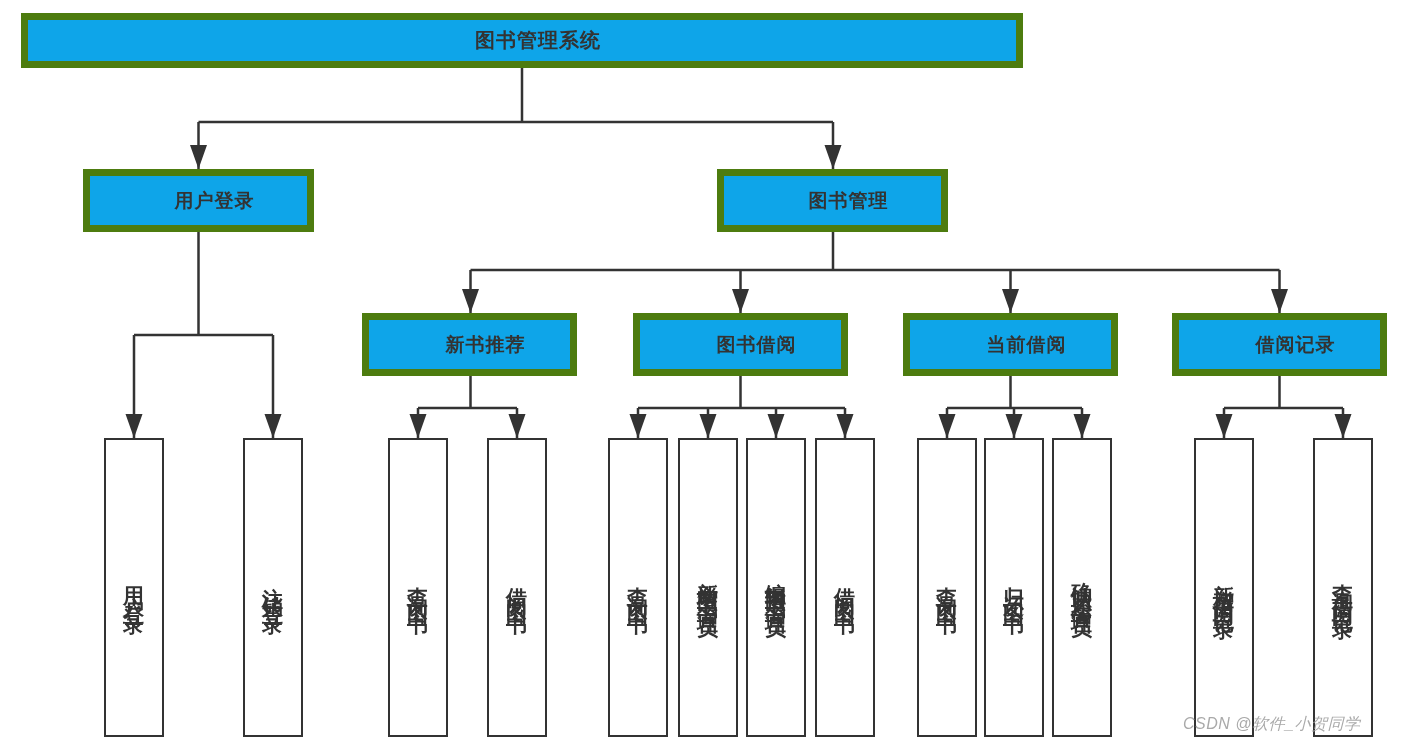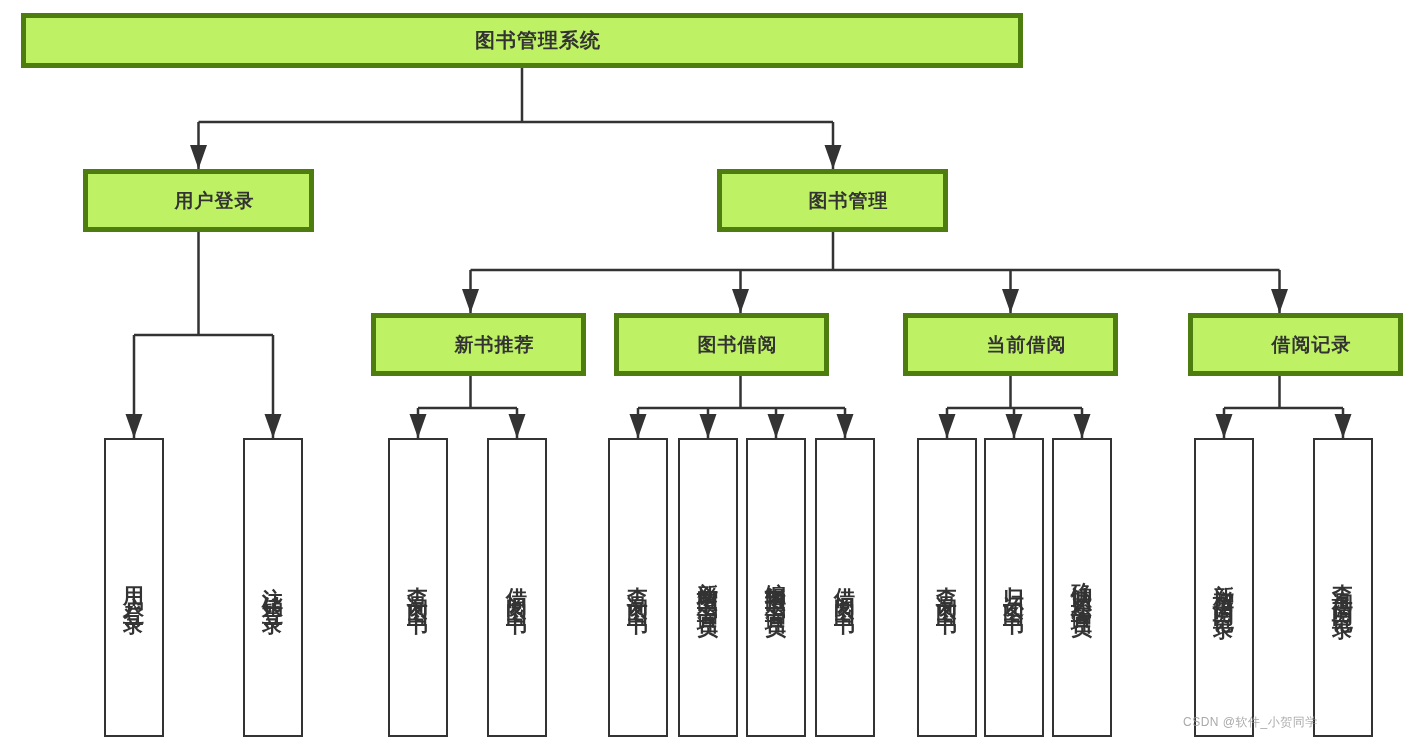--- a/index.html
+++ b/index.html
@@ -2,47 +2,48 @@
 <html><head>
 <meta charset="utf-8">
 <style>
   html,body{margin:0;padding:0;background:#fff;}
   #stage{
     position:relative;width:1405px;height:747px;background:#ffffff;
     font-family:"Liberation Sans",sans-serif;overflow:hidden;color:#333;
   }
   #connectors{position:absolute;left:0;top:0;pointer-events:none;}
   .hbox{
-    position:absolute;box-sizing:border-box;border:5px solid #4d7c0f;background:#bef264;
+    position:absolute;box-sizing:border-box;border:7px solid #4d7c0f;background:#0ea5e9;
     display:flex;align-items:center;justify-content:center;
     font-size:19px;font-weight:bold;letter-spacing:1px;color:#333;padding-left:32px;
   }
   .root{left:21px;top:13px;width:1002px;height:55px;font-size:20px;}
   .l2{top:169px;width:231px;height:63px;}
   .l2.user{left:83px;}
   .l2.mgmt{left:717px;text-align:right;}
   .l3{top:313px;width:215px;height:63px;}
-  .l3.rec{left:371px;}
-  .l3.borrow{left:614px;justify-content:center;}
+  .l3.rec{left:362px;}
+  .l3.borrow{left:633px;justify-content:center;}
   .l3.current{left:903px;align-items:center;}
-  .l3.record{left:1172px;margin-left:16px;}
+  .l3.record{left:1172px;}
   .leaf{
     position:absolute;top:438px;width:60px;height:299px;box-sizing:border-box;
     border:2.5px solid #333333;background:#ffffff;
     display:flex;align-items:center;justify-content:center;
   }
   .vtext{
     writing-mode:vertical-rl;text-orientation:mixed;
     font-size:21px;font-weight:bold;letter-spacing:9px;color:#333;line-height:1;
     white-space:nowrap;
   }
   .watermark{
     position:absolute;left:1183px;top:714px;width:212px;
-    font-size:12px;color:#9b9b9b;opacity:0.85;white-space:nowrap;
+    font-size:16px;color:#9b9b9b;opacity:0.85;white-space:nowrap;
     letter-spacing:0.5px;
+    font-style:italic;
   }
 </style>
 </head>
 <body>
 
 <div id="stage">
 
   <svg id="connectors" width="1405" height="747" viewBox="0 0 1405 747">
     <g stroke="#333333" stroke-width="2.5" fill="none">
 

